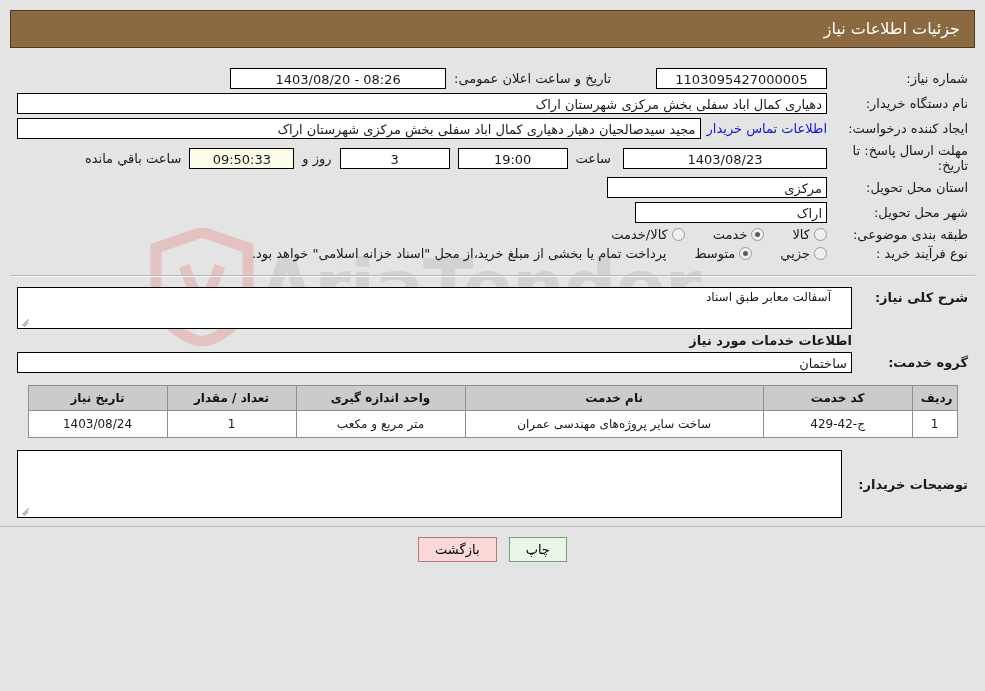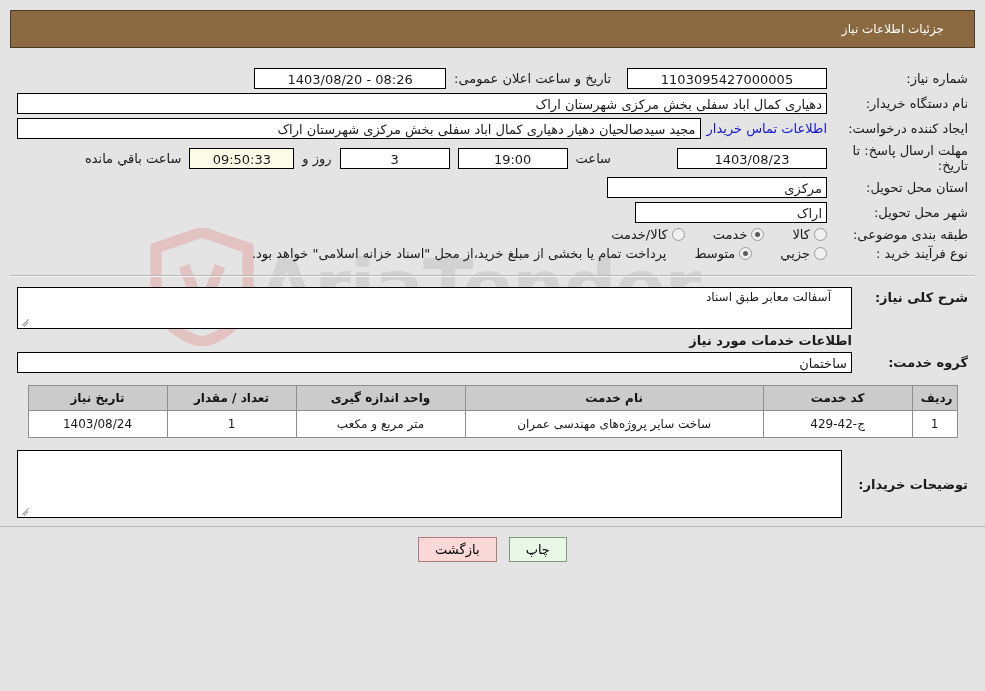--- a/index.html
+++ b/index.html
@@ -59,25 +59,25 @@
     top: 10px;
     width: 965px;
     height: 38px;
     background: #8b6a41;
     border: 1px solid #4c3a22;
     box-sizing: border-box;
     z-index: 2;
   }
   .header-bar .title {
     color: #ffffff;
-    font-size: 12px;
+    font-size: 16px;
     line-height: 36px;
     padding-left: 0;
     padding-right: 0;
-    margin-right: 16px;
+    margin-right: 0;
     text-align: right;
     padding-right: 14px;
   }
 
   
   .content {
     position: absolute;
     left: 0;
     top: 58px;
     width: 985px;
@@ -122,23 +122,23 @@
     padding: 0 4px;
     font-size: 13px;
     overflow: hidden;
     white-space: nowrap;
     text-align: right;
   }
   .fld.center { text-align: center; }
   .fld.cream { background: #fbfbe8; }
   .fld.ltr { direction: ltr; }
 
-  .w-num  { width: 200px; }
-  .w-date { width: 192px; }
-  .w-dt   { width: 150px; }
+  .w-num  { width: 171px; }
+  .w-date { width: 216px; }
+  .w-dt   { width: 204px; }
   .w-big  { width: 100%; }
   .w-time { width: 110px; }
   .w-days { width: 110px; }
   .w-left { width: 105px; }
 
   .inline-row {
     display: flex;
     flex-direction: row;
     align-items: center;
     gap: 8px;

